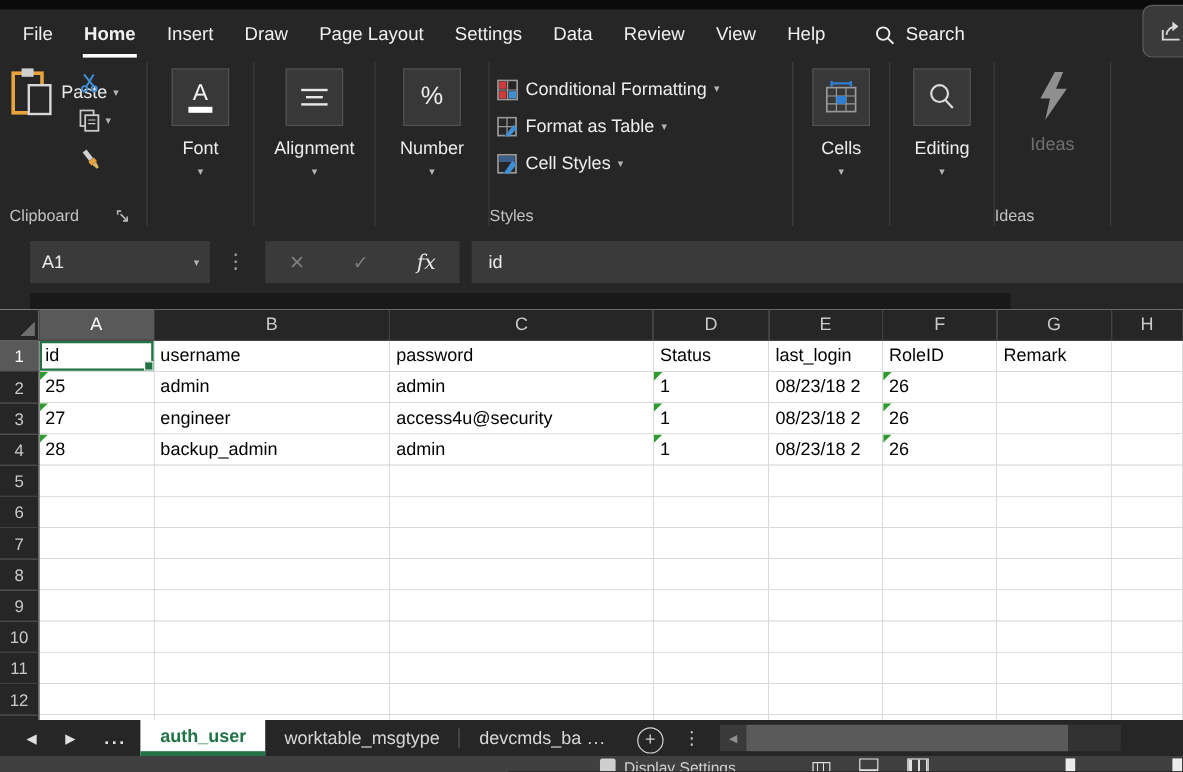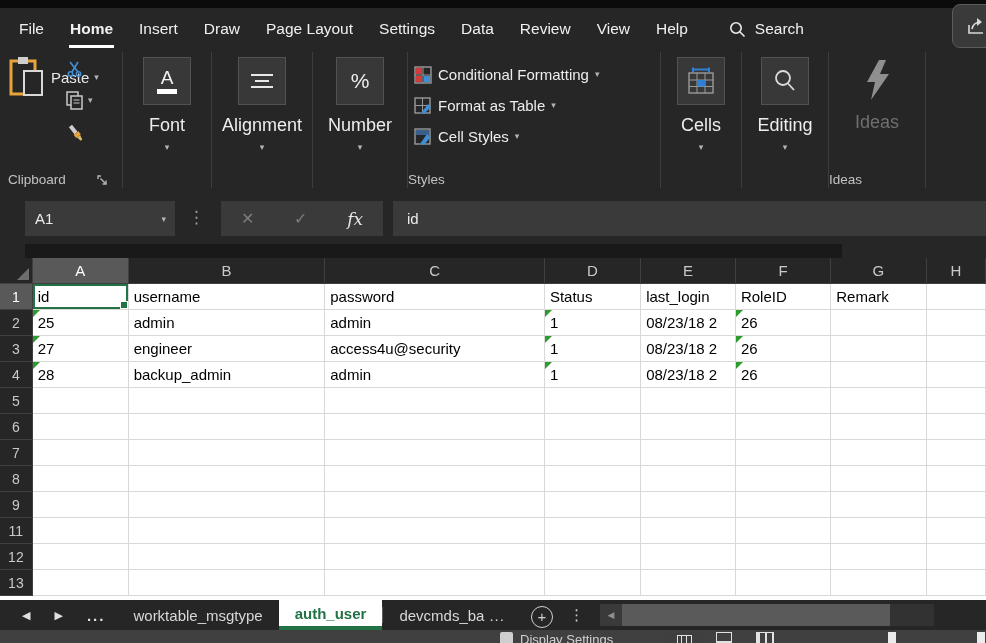--- a/index.html
+++ b/index.html
@@ -26,21 +26,21 @@
   .paste-btn{position:absolute;left:8px;top:6px;width:52px;display:flex;flex-direction:row;align-items:center;
     gap:5px;background:none;border:none;color:#e8e8e8;font-size:15px;font-family:inherit;cursor:default;padding:0;}
   .clip-col{position:absolute;left:66px;top:10px;display:flex;flex-direction:column;gap:13px;align-items:flex-start;}
   .clip-col .mini{display:flex;align-items:center;gap:4px;background:none;border:none;padding:0;cursor:default;}
   .launcher{position:absolute;right:14px;bottom:4px;}
   .grp-clipboard .grp-label{text-align:left;padding-left:8px;}
   
   .grp-big{display:flex;flex-direction:column;align-items:center;}
   .bigbox{margin-top:7px;width:46px;height:46px;background:#383838;border:1px solid #525252;
     display:flex;align-items:center;justify-content:center;flex-direction:column;}
-  .biglabel{margin-top:10px;font-size:18px;color:#ededed;}
+  .biglabel{margin-top:10px;font-size:15px;color:#ededed;}
   .grp-big .caret{margin-top:7px;}
   .font-a{font-size:19px;color:#f2f2f2;line-height:1;}
   .font-bar{width:20px;height:5px;background:#fff;margin-top:2px;}
   .alg-lines{display:flex;flex-direction:column;gap:4px;align-items:center;}
   .alg-lines i{display:block;height:2px;background:#e8e8e8;}
   .pct{font-size:21px;color:#ededed;}
   .grayed{color:#6f6f6f;}
   
   .grp-styles{width:252px;padding-top:9px;box-sizing:border-box;}
   .style-row{display:flex;align-items:center;gap:6px;height:31px;padding-left:6px;font-size:15px;color:#ededed;
@@ -462,20 +462,31 @@
         <td></td>
             <td></td>
         <td></td>
             <td></td>
         <td></td>
             <td></td>
         <td></td>
             <td></td>
       </tr>
           <tr>
+        <th class="rowhdr">10</th>
+        <td></td>
+            <td></td>
+        <td></td>
+            <td></td>
+        <td></td>
+            <td></td>
+        <td></td>
+            <td></td>
+      </tr>
+          <tr>
         <th class="rowhdr">11</th>
         <td></td>
             <td></td>
         <td></td>
             <td></td>
         <td></td>
             <td></td>
         <td></td>
             <td></td>
       </tr>
@@ -505,25 +516,25 @@
     </table>
 
   </div>
 
   <div class="tabbar">
     <div class="tab-nav">
       <span>◀</span>
       <span>▶</span>
       <span class="dots">...</span>
     </div>
+    <div class="sheet-tab active">
+      <span>auth_user</span>
+    </div>
     <div class="sheet-tab">
       <span>worktable_msgtype</span>
-    </div>
-    <div class="sheet-tab active">
-      <span>auth_user</span>
     </div>
     <div class="tab-sep"></div>
     <div class="sheet-tab">
       <span>devcmds_ba</span>
       <span class="trunc">...</span>
     </div>
     <div class="addsheet">
       <span>+</span>
     </div>
     <span class="tab-vdots">⋮</span>

